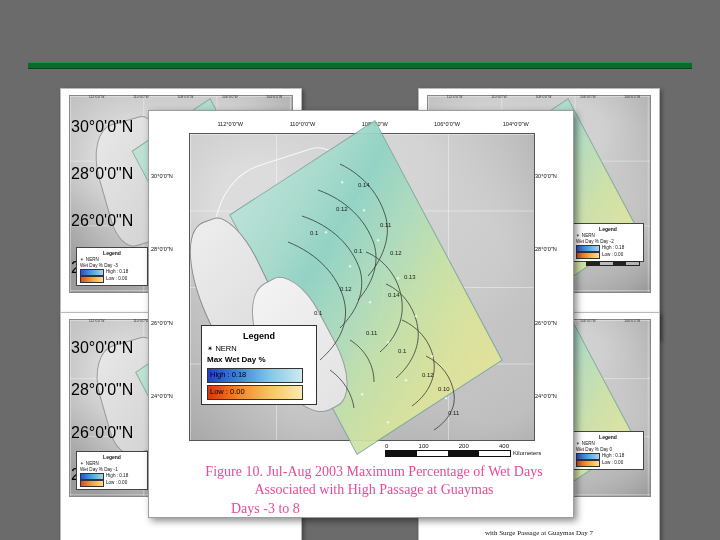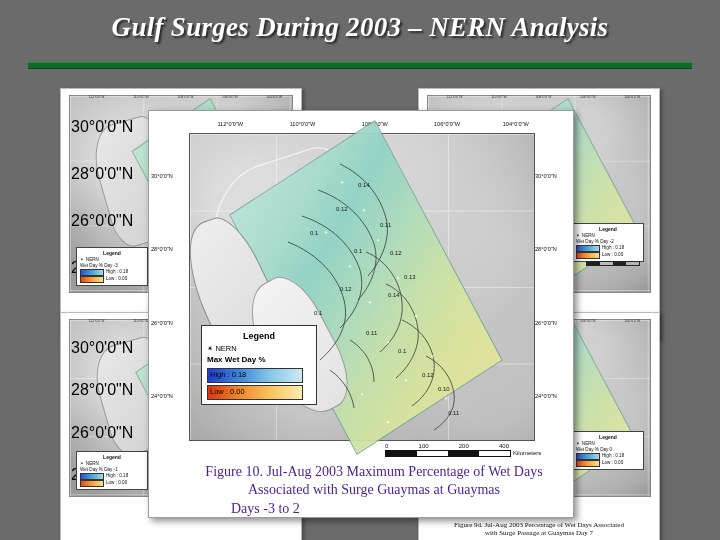--- a/index.html
+++ b/index.html
@@ -186,30 +186,29 @@
     position:absolute;left:236px;top:332px;font-size:6px;color:#111;
   }
   #fig10 .scale .nums{display:flex;justify-content:space-between;width:124px;margin-bottom:1px;}
   #fig10 .scale .bar{display:flex;width:124px;height:5px;border:1px solid #111;}
   #fig10 .scale .bar i{flex:1;}
   #fig10 .scale .bar i:nth-child(odd){background:#111;}
   #fig10 .scale .km{position:absolute;left:128px;top:7px;font-size:6px;}
   #fig10 .maincap{
     position:absolute;left:26px;right:0;top:352px;
     font-family:"Liberation Serif", serif;
-    font-size:14px;line-height:1.32;color:#4c1d95;text-align:center;
+    font-size:14px;line-height:1.32;color:#ec4899;text-align:center;
   }
   #fig10 .maincap .l3{display:block;text-align:left;margin-left:56px;}
 </style>
 </head>
 <body>
 
 <div class="slide">
 
-  <div class="title">Gulf Surges During 2003 – NERN Analysis</div>
   <div class="title-rule"></div>
 
   <div class="fig" id="fig9a">
     <div class="mapbox">
       <div class="grat"></div>
       <div class="landmass"></div>
       <div class="swath"></div>
       <div class="ticklabels">
         <span class="tl" style="left:12%">112°0'0"W</span>
         <span class="tl" style="left:32%">110°0'0"W</span>
@@ -369,21 +368,20 @@
           <span class="sw hi"></span>
           <span>High : 0.18</span>
         </div>
         <div class="row">
           <span class="sw lo"></span>
           <span>Low : 0.00</span>
         </div>
       </div>
     </div>
     <div class="cap">
-      <div>Figure 9d.  Jul-Aug 2003 Percentage of Wet Days Associated</div>
       <div>with Surge Passage at Guaymas Day 7</div>
     </div>
   </div>
 
   <div id="fig10">
 
     <div class="topticks">
       <span class="tk" style="left:12%">112°0'0"W</span>
       <span class="tk" style="left:33%">110°0'0"W</span>
       <span class="tk" style="left:54%">108°0'0"W</span>
@@ -490,18 +488,18 @@
           <i></i>
           <i></i>
           <i></i>
           <i></i>
         </div>
       <span class="km">Kilometers</span>
     </div>
 
     <div class="maincap">
       <div>Figure 10.  Jul-Aug 2003 Maximum Percentage of Wet Days</div>
-      <div>Associated with Surge Guaymas at Guaymas</div>
-      <span class="l3">Days -3 to 2</span>
+      <div>Associated with High Passage at Guaymas</div>
+      <span class="l3">Days -3 to 8</span>
     </div>
   </div>
 
 </div>
 
 </body></html>

